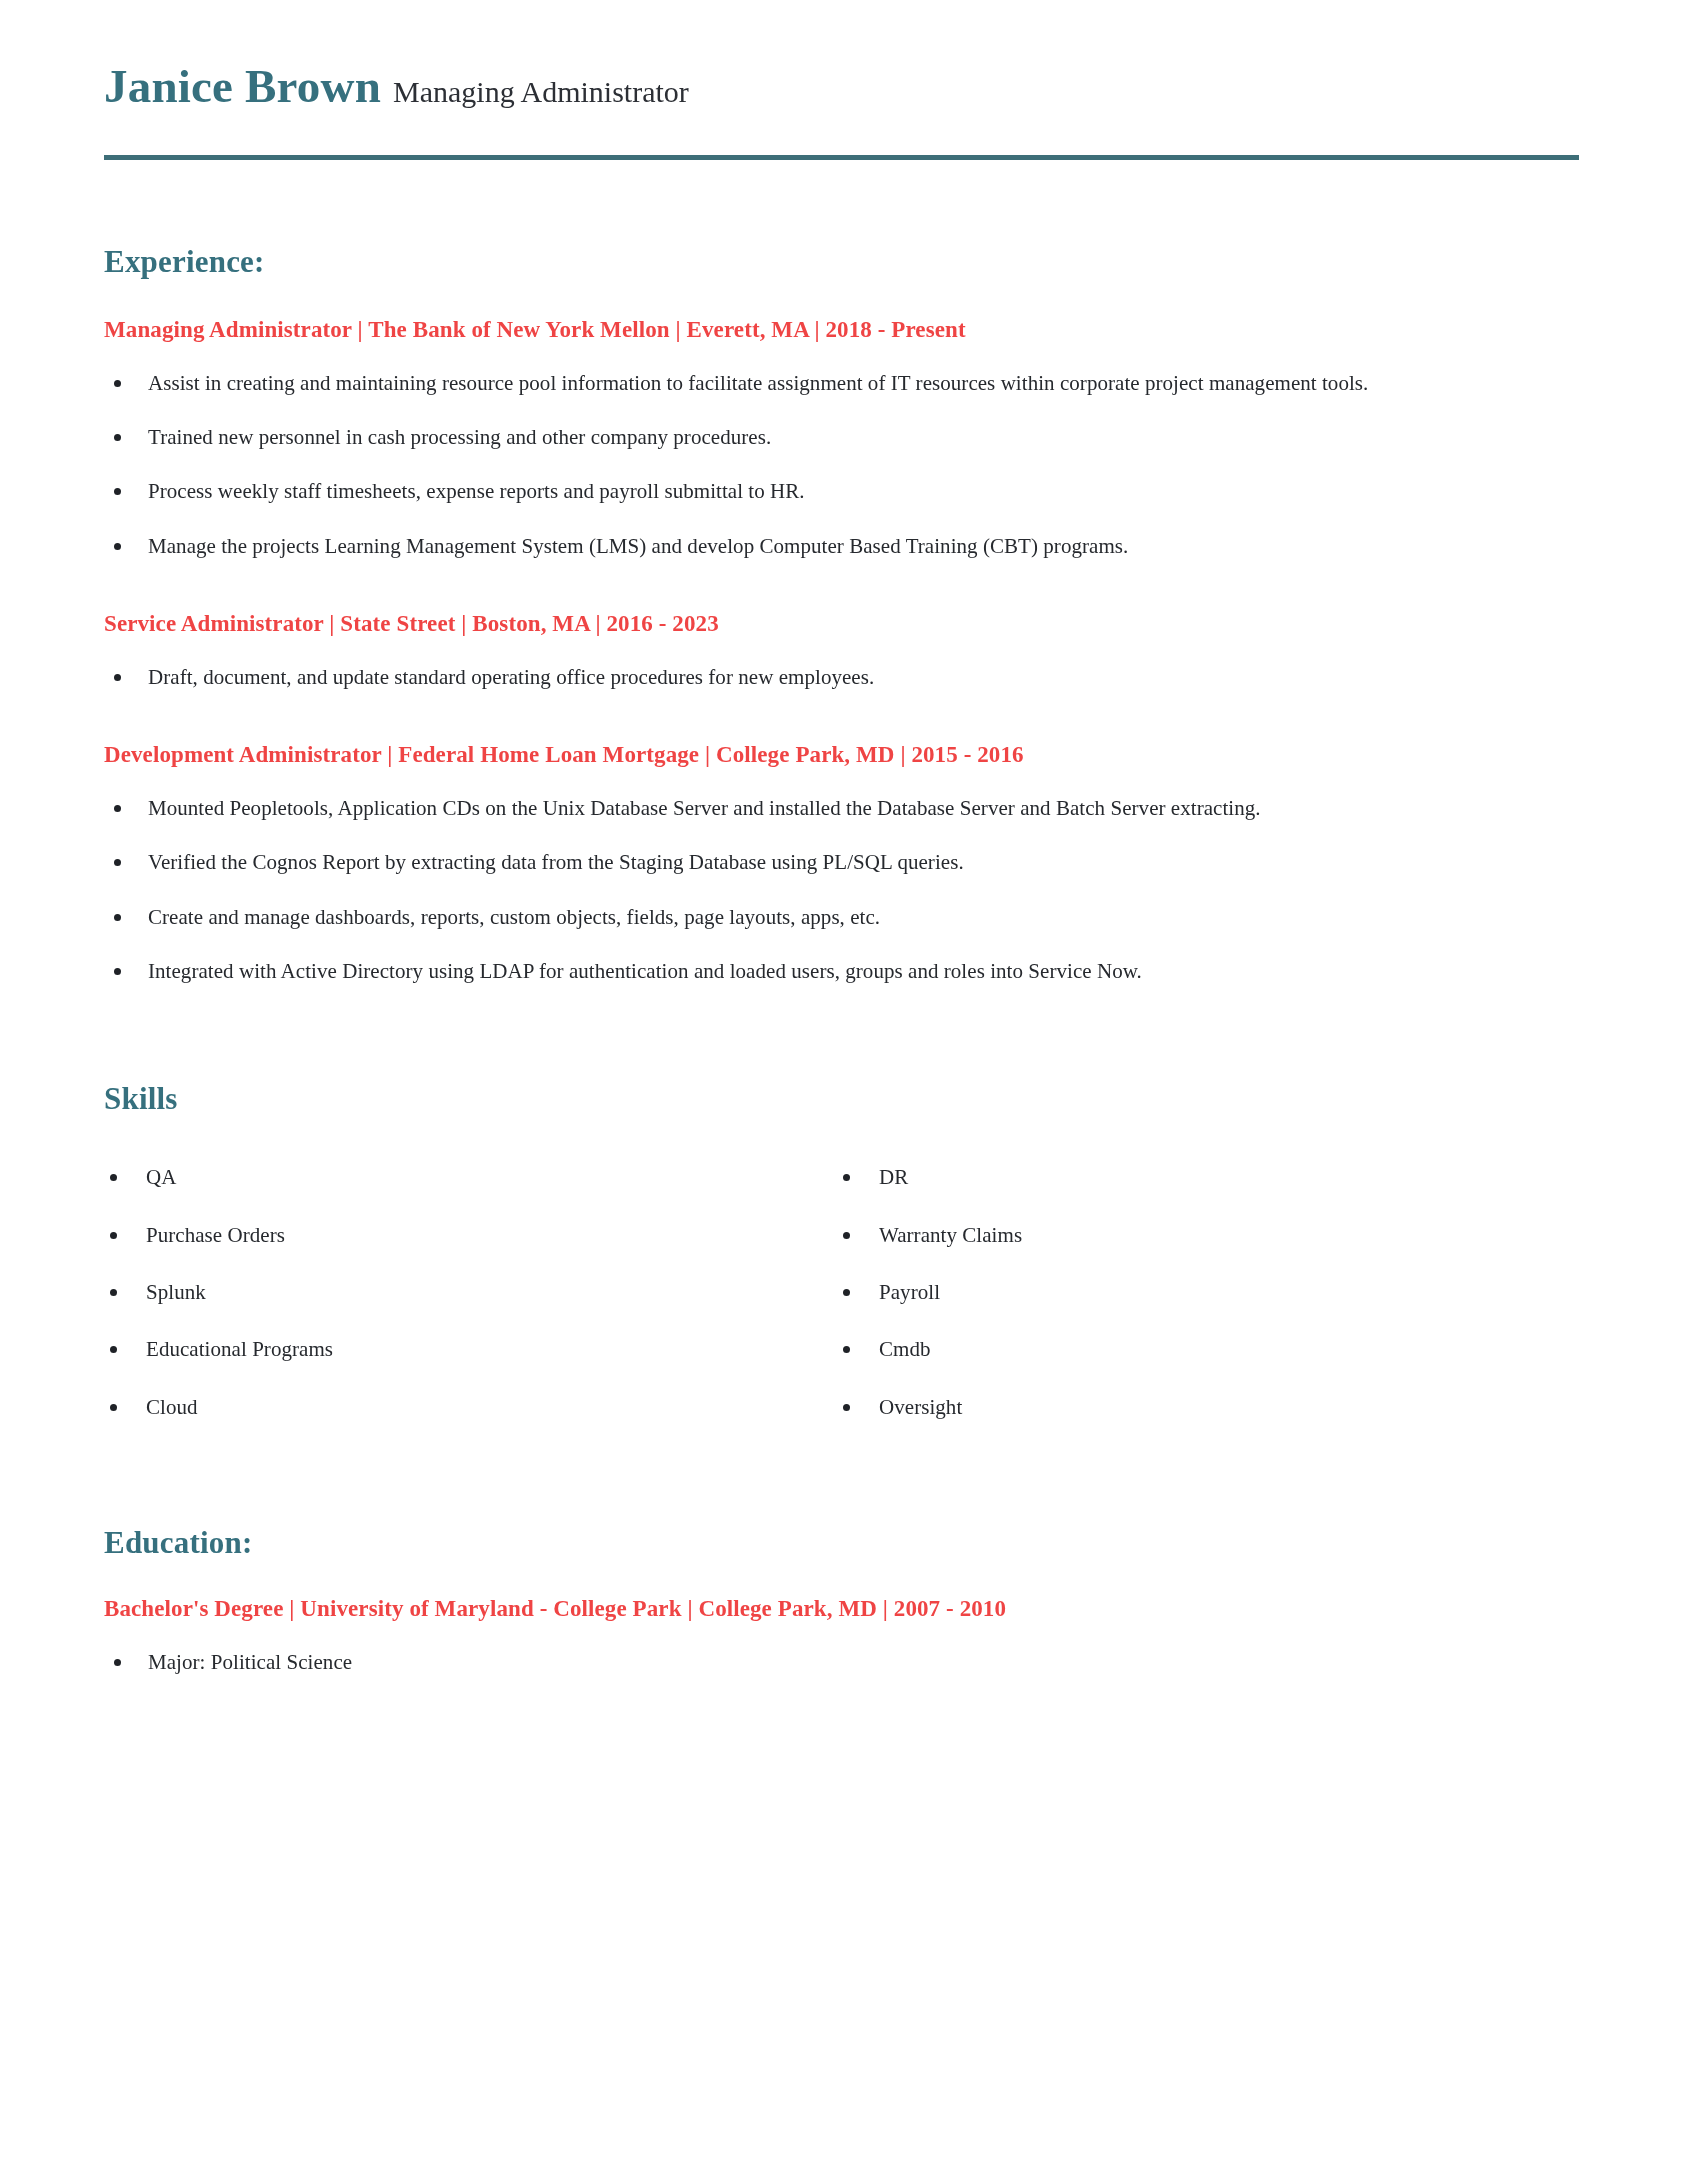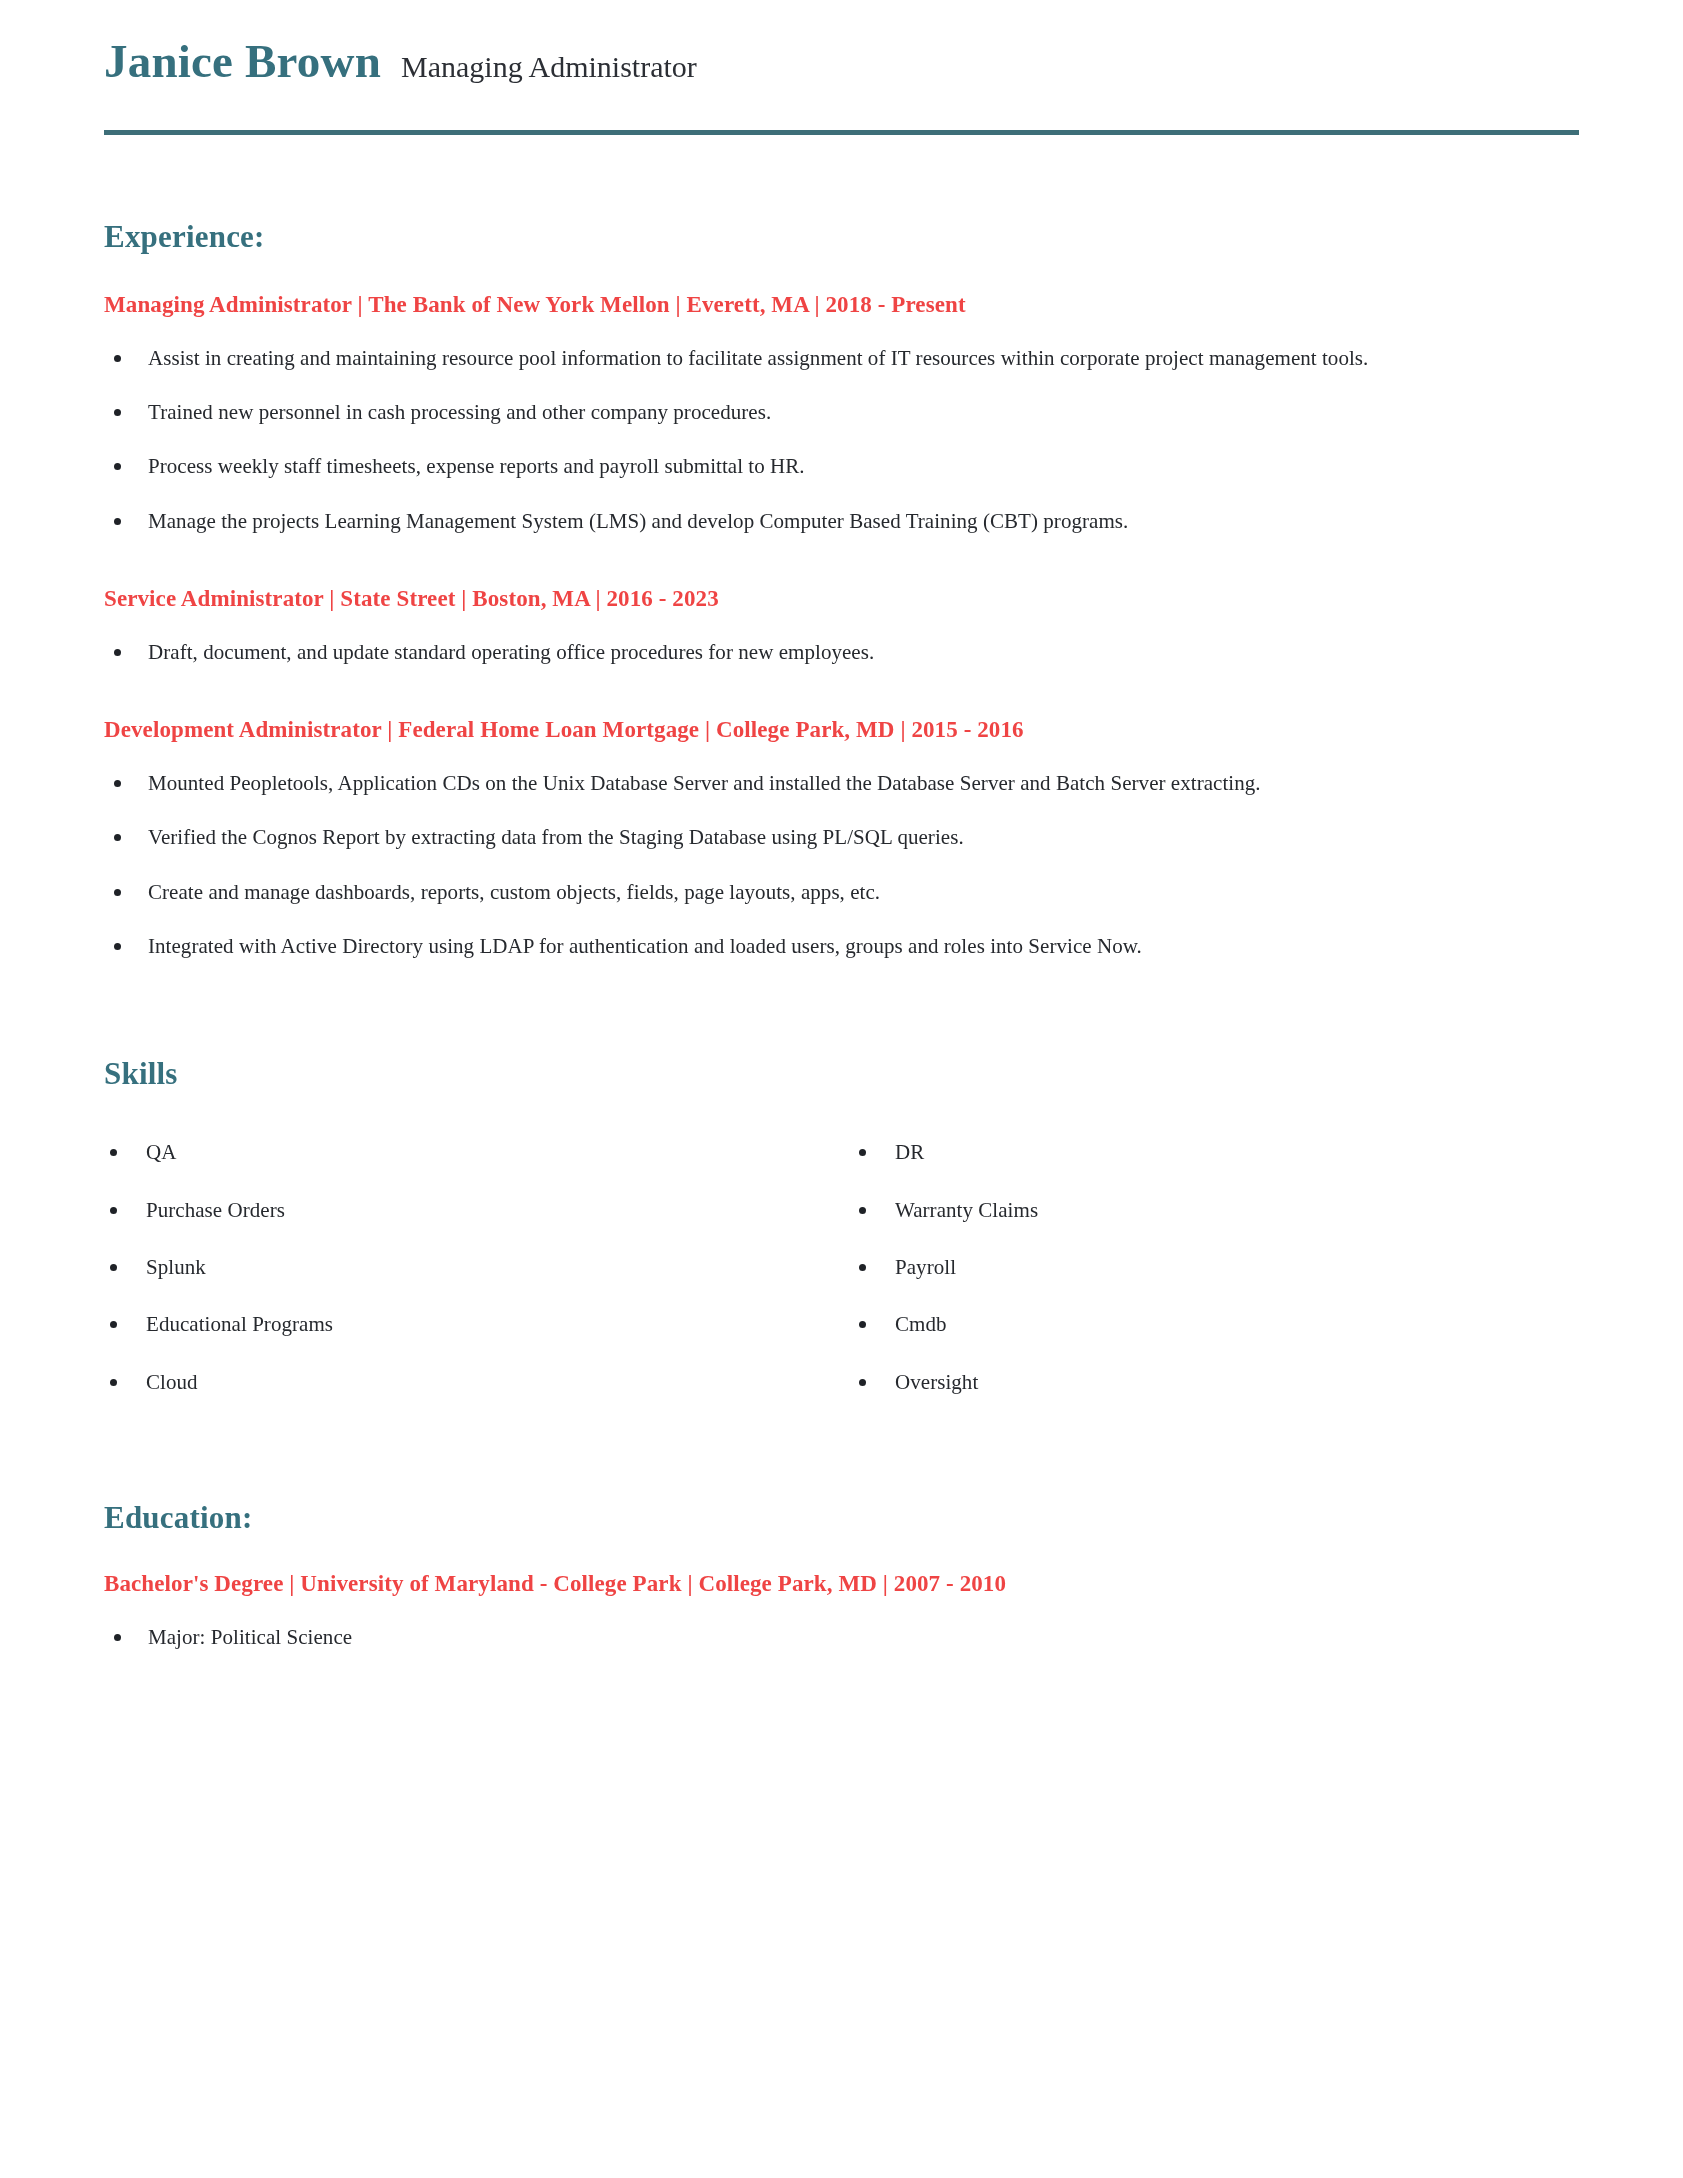--- a/index.html
+++ b/index.html
@@ -19,24 +19,24 @@
     position: relative;
     width: 1683px;
     height: 2178px;
     background: #ffffff;
     box-sizing: border-box;
     padding: 0 104px;
   }
 
   
   .header {
-    padding-top: 36px;
+    padding-top: 61px;
     display: flex;
     align-items: baseline;
-    gap: 20px;
+    gap: 12px;
   }
   .name {
     font-size: 47px;
     font-weight: bold;
     color: #36707e;
     letter-spacing: 0.2px;
     line-height: 1.1;
     white-space: nowrap;
   }
   .job-title {
@@ -111,21 +111,21 @@
     height: 7px;
     border-radius: 50%;
     background: #1f2227;
   }
 
   
   .skills-grid {
     margin-top: 17px;
     display: grid;
     grid-template-columns: 733px 1fr;
-    column-gap: 16px;
+    column-gap: 0;
   }
   ul.skill-list {
     list-style: none;
     margin: 0;
     padding: 0;
   }
   ul.skill-list li {
     position: relative;
     font-size: 21px;
     color: #26292e;

